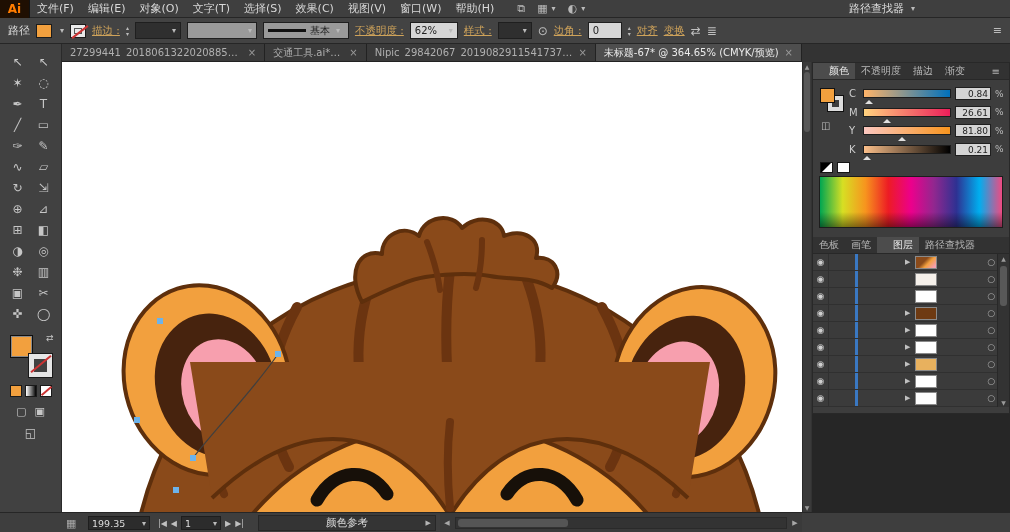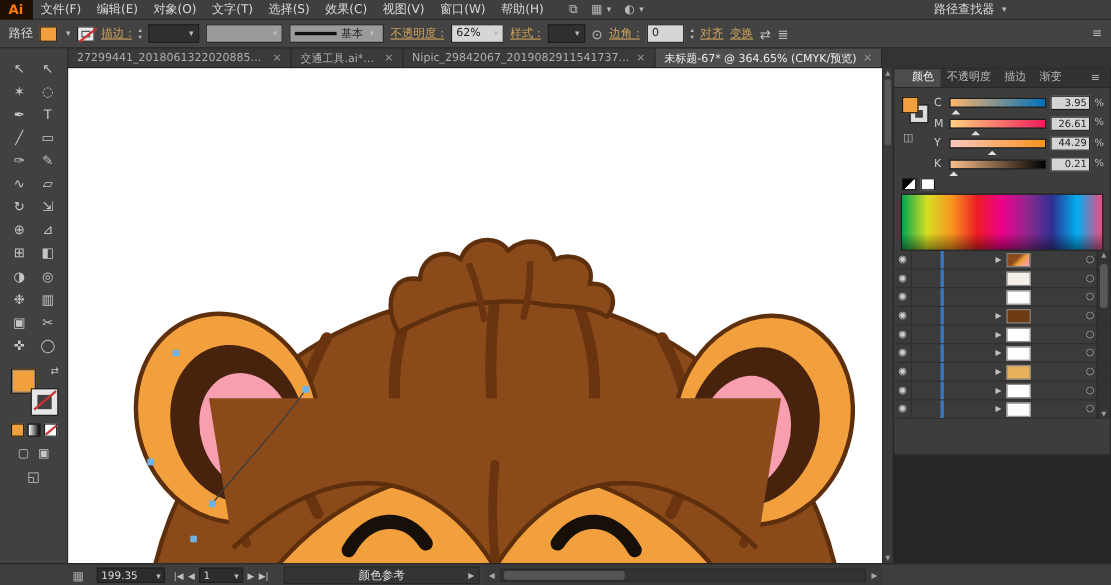--- a/index.html
+++ b/index.html
@@ -348,56 +348,63 @@
       <span class="mx-stroke"></span>
       <span class="mx-extra">◫</span>
     </div>
     <div class="mixer-rows">
 
     <div class="mixer-row">
         <span class="ch-label">C</span>
         <span class="ch-track" style="background: linear-gradient(to right, rgb(255, 180, 105), rgb(0, 113, 188));">
           <span class="ch-thumb" style="left: 6%;"></span>
         </span>
-        <span class="ch-value">3.95</span>
+        <span class="ch-value">0.84</span>
         <span class="ch-unit">%</span>
       </div>
         <div class="mixer-row">
         <span class="ch-label">M</span>
         <span class="ch-track" style="background: linear-gradient(to right, rgb(255, 210, 126), rgb(236, 30, 90));">
           <span class="ch-thumb" style="left: 27%;"></span>
         </span>
         <span class="ch-value">26.61</span>
         <span class="ch-unit">%</span>
       </div>
         <div class="mixer-row">
         <span class="ch-label">Y</span>
         <span class="ch-track" style="background: linear-gradient(to right, rgb(251, 199, 192), rgb(247, 148, 30));">
           <span class="ch-thumb" style="left: 44%;"></span>
         </span>
-        <span class="ch-value">44.29</span>
+        <span class="ch-value">81.80</span>
         <span class="ch-unit">%</span>
       </div>
         <div class="mixer-row">
         <span class="ch-label">K</span>
         <span class="ch-track" style="background: linear-gradient(to right, rgb(251, 191, 138), rgb(0, 0, 0));">
           <span class="ch-thumb" style="left: 3%;"></span>
         </span>
         <span class="ch-value">0.21</span>
         <span class="ch-unit">%</span>
       </div>
       </div>
   </div>
 
   <div class="mini-swatches">
     <span class="mini-sw sw-bw"></span>
     <span class="mini-sw sw-white"></span>
   </div>
   <div class="spectrum"></div>
 
+  <div class="panel-tabs layers-tabs">
+
+  <span class="panel-tab">色板</span>
+      <span class="panel-tab">画笔</span>
+      <span class="panel-tab active">图层</span>
+      <span class="panel-tab">路径查找器</span>
+    </div>
 
   <div class="layers-list">
     <div>
 
     <div class="layer-row">
         <span class="eye-cell">◉</span>
         <span class="sel-bar"></span>
         <span class="row-expand">▶</span>
         <span class="row-thumb" style="background: linear-gradient(135deg, rgb(138, 74, 26) 40%, rgb(242, 160, 62) 60%, rgb(247, 159, 174) 90%);"></span>
         <span class="row-target">○</span>

